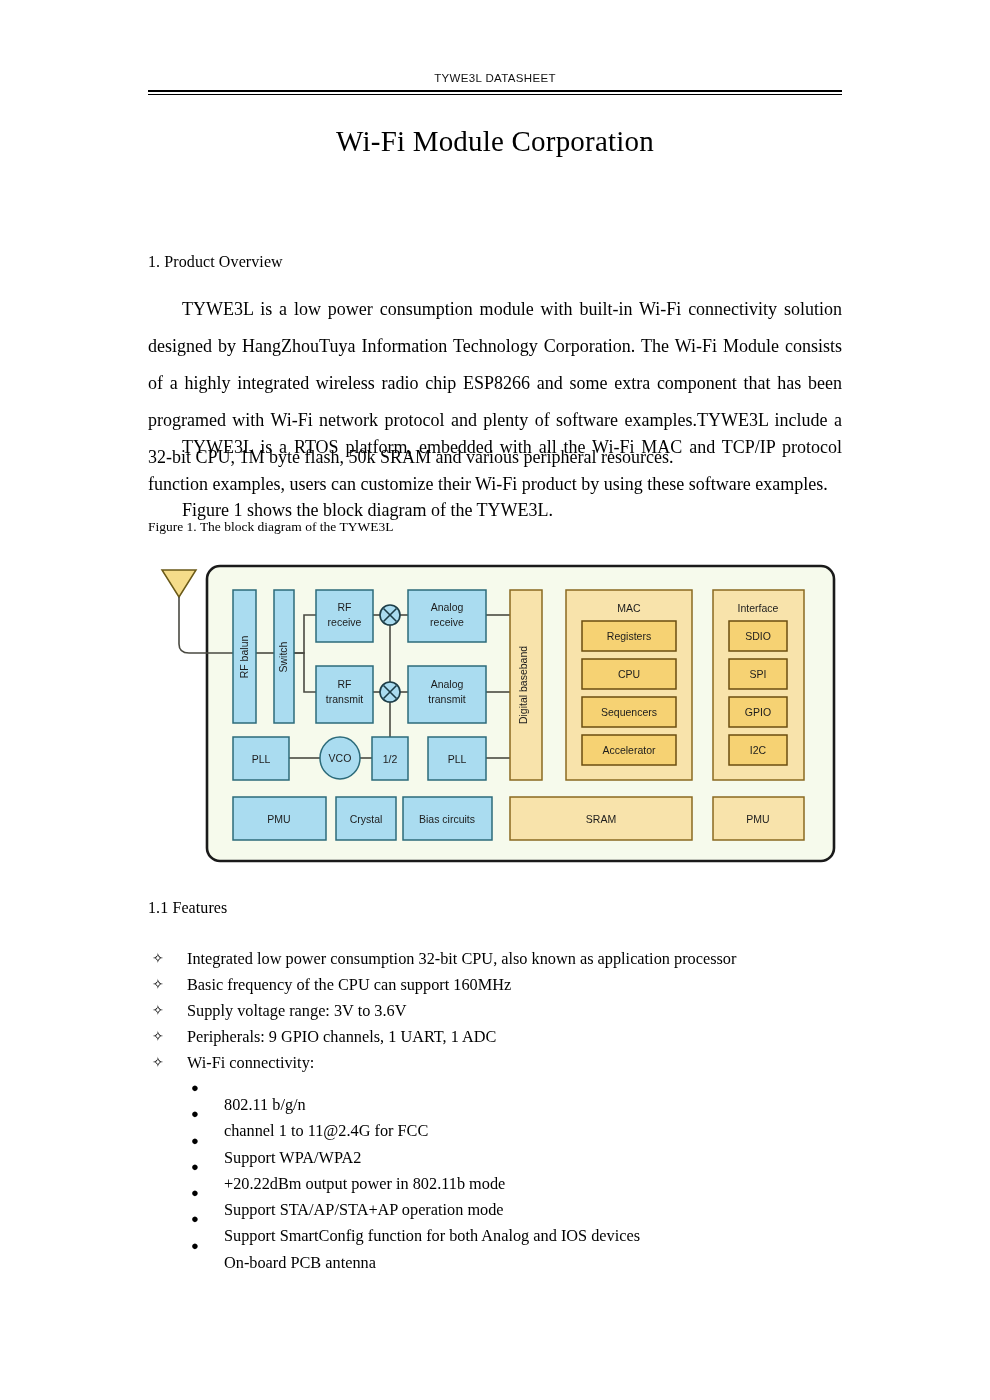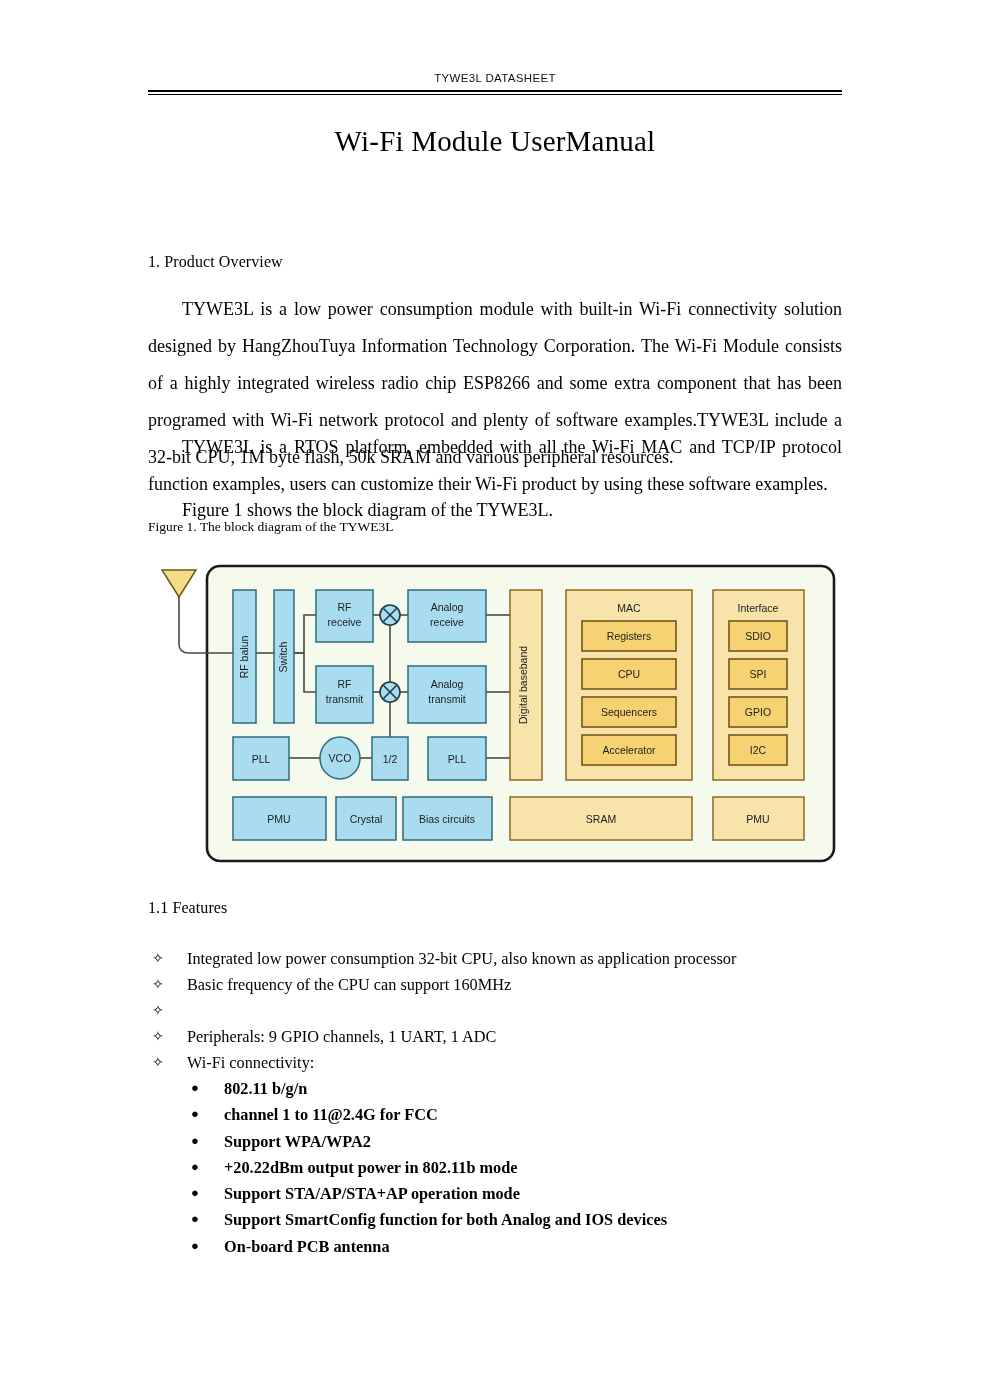--- a/index.html
+++ b/index.html
@@ -41,38 +41,38 @@
   .feat{position:absolute;left:148px;width:694px;font-size:16.3px;line-height:26px;}
   .feat-row{position:relative;height:26px;}
   .feat-bullet{position:absolute;left:4px;top:0;font-size:14px;}
   .feat-label{position:absolute;left:39px;top:0;white-space:nowrap;}
   #feat-list{top:946px;}
 
   .sub{position:absolute;left:148px;width:694px;font-size:16.3px;line-height:26.3px;}
   #sub-list{top:1076px;}
   .sub-row{position:relative;height:26.3px;}
   .sub-bullet{position:absolute;left:43px;top:-1px;font-size:13px;}
-  .sub-label{position:absolute;left:76px;top:0;white-space:nowrap;font-weight:bold;}
+  .sub-label{position:absolute;left:76px;top:16px;white-space:nowrap;}
 
   
   .figure{position:absolute;left:148px;top:552px;width:694px;height:325px;}
   .fig-svg{display:block;}
 </style>
 </head>
 <body>
 
 <div class="page">
 
   <div class="hdr">
     <span class="hdr-text">TYWE3L DATASHEET</span>
   </div>
   <div class="hdr-rule-thick"></div>
   <div class="hdr-rule-thin"></div>
 
-  <div class="doc-title">Wi-Fi Module UserManual</div>
+  <div class="doc-title">Wi-Fi Module Corporation</div>
 
   <div class="h1" id="h-overview">1. Product Overview</div>
   <div class="para indent" id="p1">TYWE3L is a low power consumption module with built-in Wi-Fi connectivity solution designed by HangZhouTuya Information Technology Corporation. The Wi-Fi Module consists of a highly integrated wireless radio chip ESP8266 and some extra component that has been programed with Wi-Fi network protocol and plenty of software examples.TYWE3L include a 32-bit CPU, 1M byte flash, 50k SRAM and various peripheral resources.</div>
   <div class="para indent" id="p2">TYWE3L is a RTOS platform, embedded with all the Wi-Fi MAC and TCP/IP protocol function examples, users can customize their Wi-Fi product by using these software examples.</div>
   <div class="para indent" id="p3">Figure 1 shows the block diagram of the TYWE3L.</div>
   <div class="fig-caption">Figure 1. The block diagram of the TYWE3L</div>
 
   <div class="figure">
     <svg class="fig-svg" width="694" height="325" viewBox="0 0 694 325" xmlns="http://www.w3.org/2000/svg">
       <defs>
@@ -241,20 +241,21 @@
     <div class="feat-row">
       <span class="feat-bullet">✧</span>
       <span class="feat-label">Integrated low power consumption 32-bit CPU, also known as application processor</span>
     </div>
     <div class="feat-row">
       <span class="feat-bullet">✧</span>
       <span class="feat-label">Basic frequency of the CPU can support 160MHz</span>
     </div>
     <div class="feat-row">
       <span class="feat-bullet">✧</span>
+      <span class="feat-label">Supply voltage range: 3V to 3.6V</span>
     </div>
     <div class="feat-row">
       <span class="feat-bullet">✧</span>
       <span class="feat-label">Peripherals: 9 GPIO channels, 1 UART, 1 ADC</span>
     </div>
     <div class="feat-row">
       <span class="feat-bullet">✧</span>
       <span class="feat-label">Wi-Fi connectivity:</span>
     </div>
   </div>

